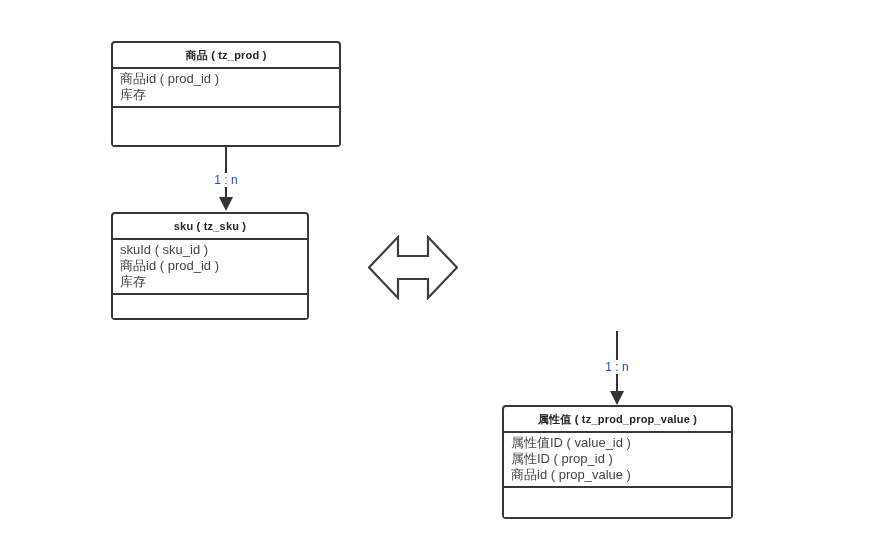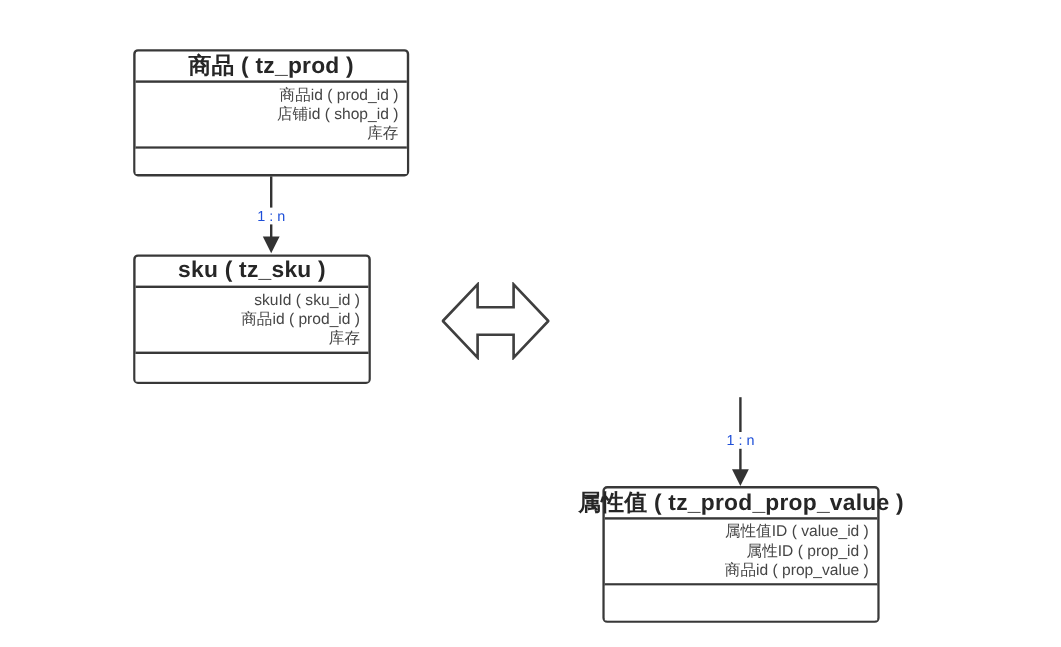--- a/index.html
+++ b/index.html
@@ -29,37 +29,36 @@
     display: flex;
     flex-direction: column;
   }
   .entity-title {
     flex: 0 0 auto;
     height: 24px;
     border-bottom: 2px solid #383838;
     display: flex;
     align-items: center;
     justify-content: center;
-    font-size: 19px;
+    font-size: 11px;
     font-weight: bold;
     color: #262626;
     letter-spacing: 0.2px;
     white-space: nowrap;
   }
   .entity-fields {
     flex: 0 0 auto;
     border-bottom: 2px solid #383838;
     padding: 2px 7px 3px 7px;
     font-size: 13px;
     line-height: 16px;
     color: #454545;
   }
   .field {
     white-space: nowrap;
-    text-align: right;
   }
   .entity-footer {
     flex: 1 1 auto;
     background: #ffffff;
   }
   #entity-prod  { left: 111px; top: 41px;  width: 230px; height: 106px; }
   #entity-sku   { left: 111px; top: 212px; width: 198px; height: 108px; }
   #entity-prop  { left: 502px; top: 239px; width: 231px; height: 92px;  }
   #entity-value { left: 502px; top: 405px; width: 231px; height: 114px; }
 
@@ -114,21 +113,20 @@
 </style>
 </head>
 <body>
 
 <div class="canvas">
 
   <div class="entity" id="entity-prod">
     <div class="entity-title">商品 ( tz_prod )</div>
     <div class="entity-fields">
       <div class="field">商品id ( prod_id )</div>
-      <div class="field">店铺id ( shop_id )</div>
       <div class="field">库存</div>
     </div>
     <div class="entity-footer"></div>
   </div>
 
   <div class="connector" id="conn-prod-sku">
     <div class="conn-line"></div>
     <div class="conn-arrowhead"></div>
     <div class="conn-label">1 : n</div>
   </div>

